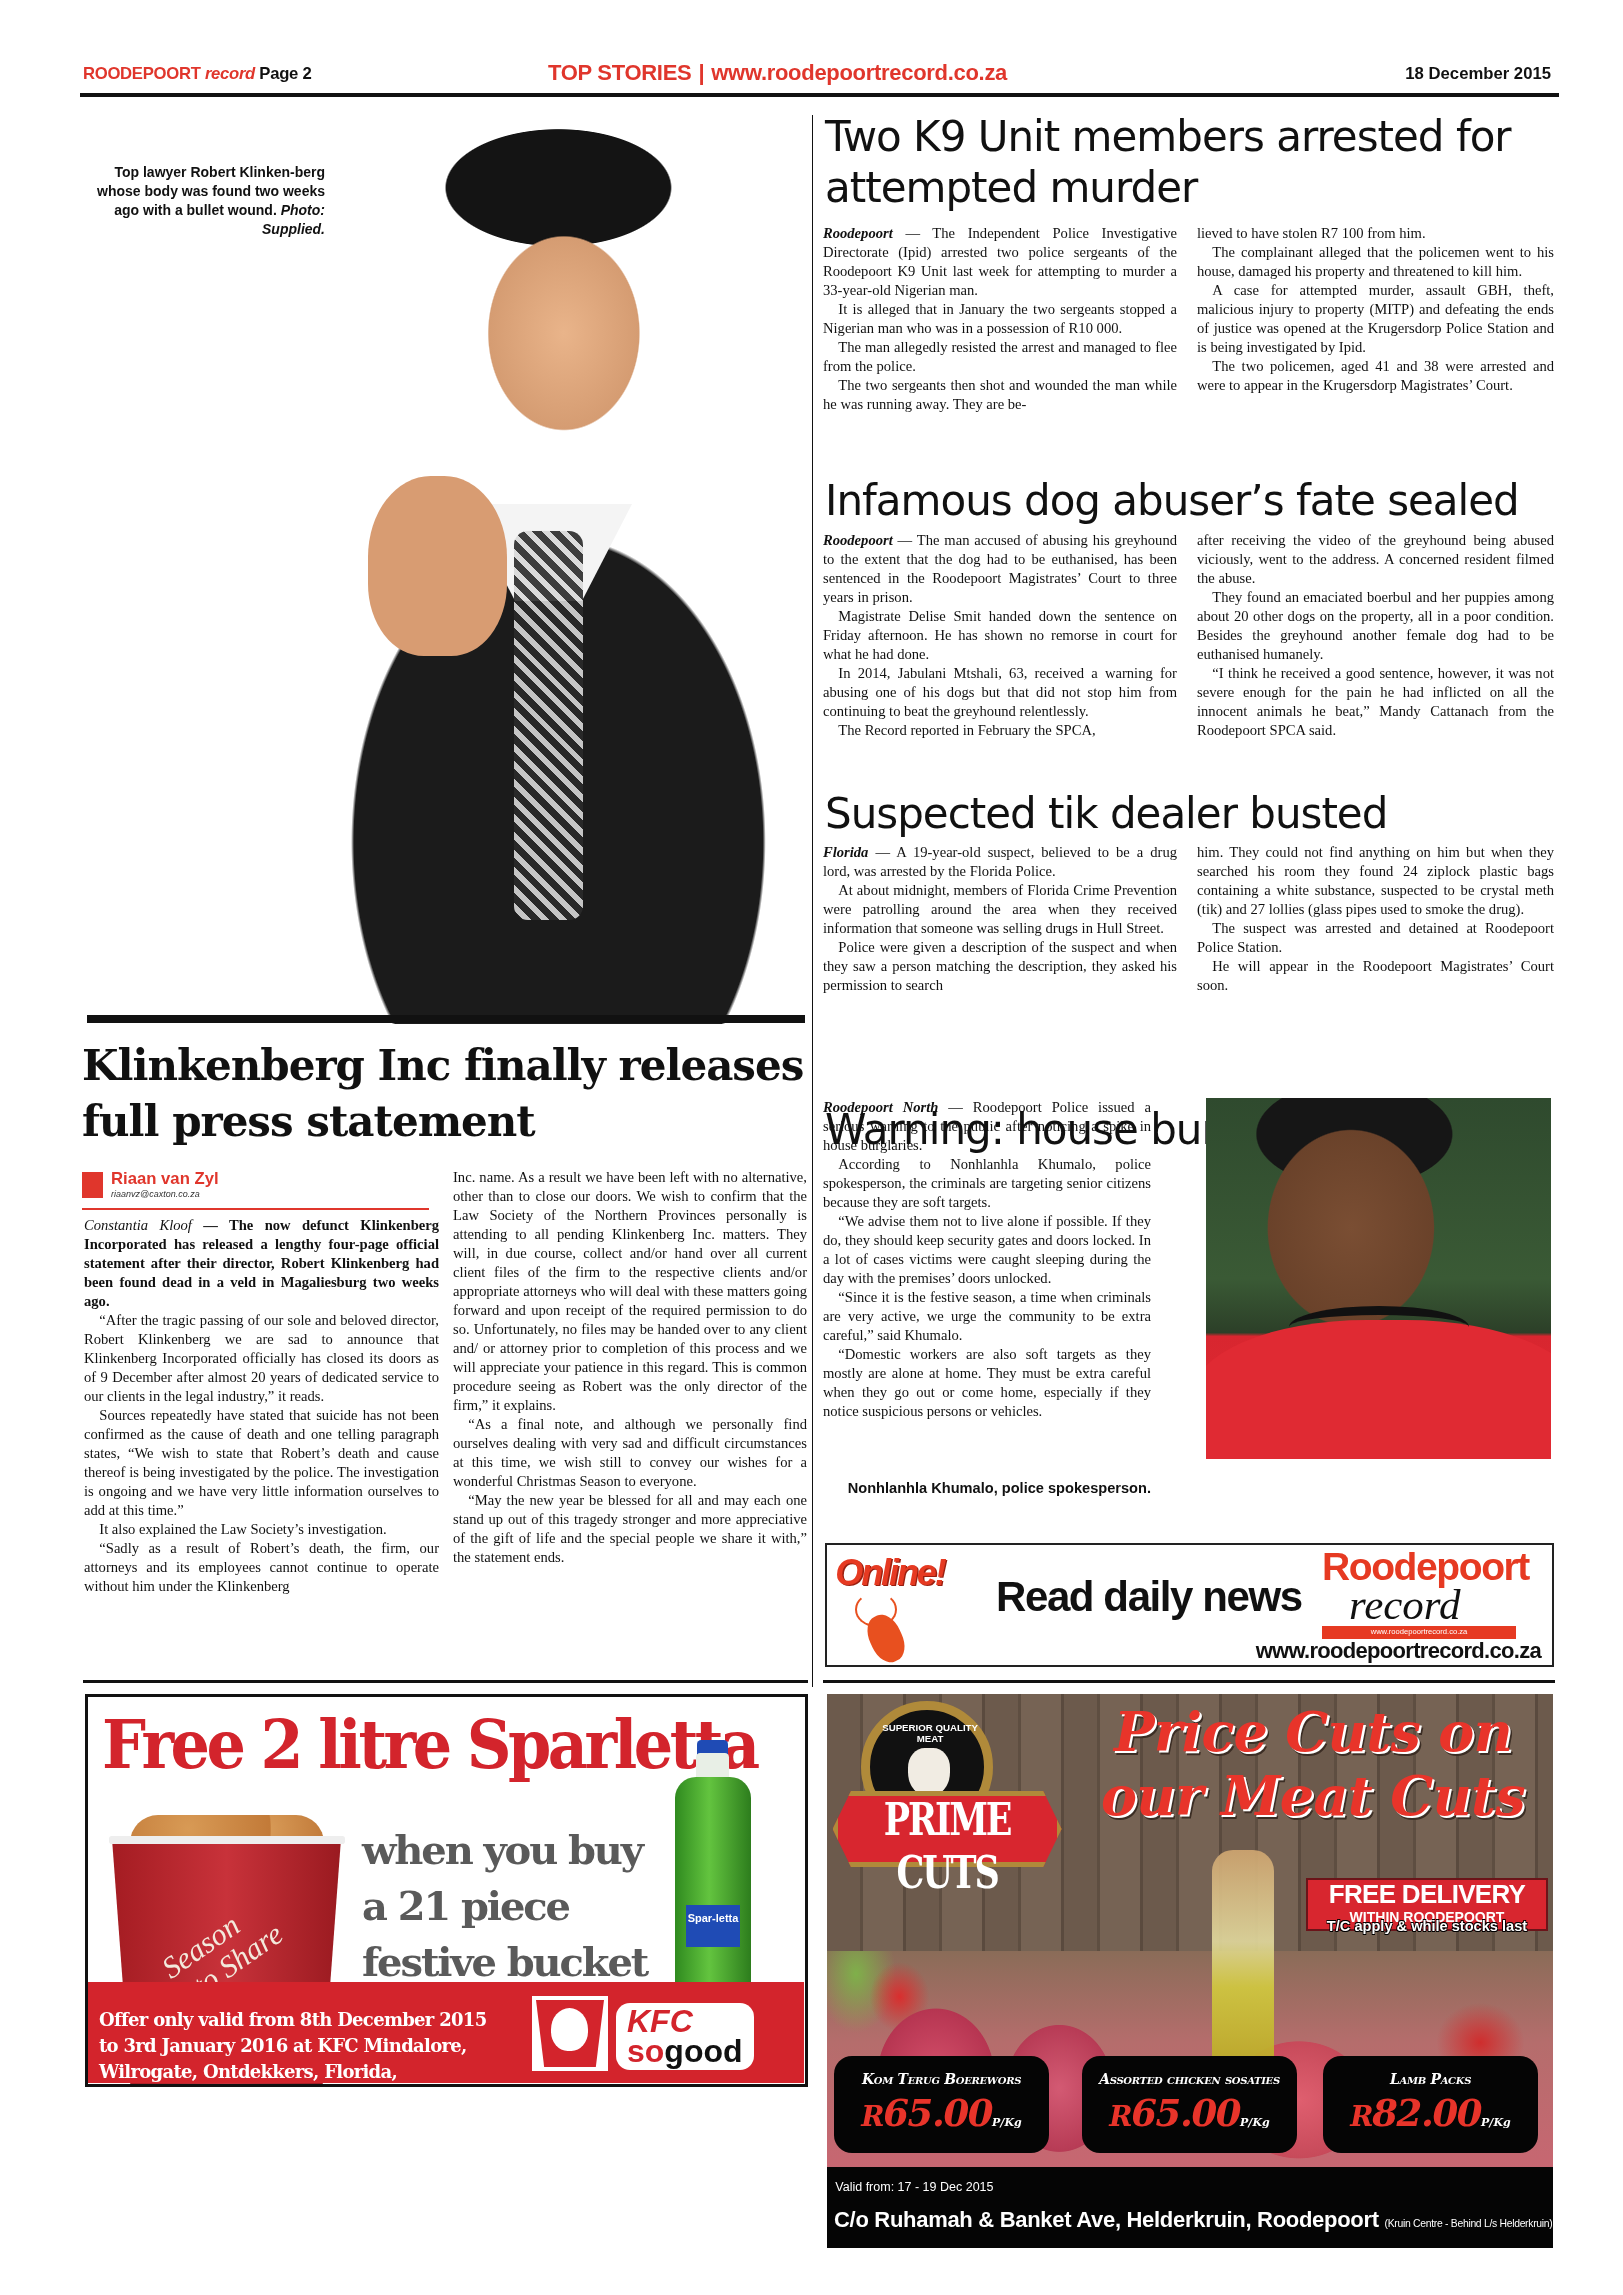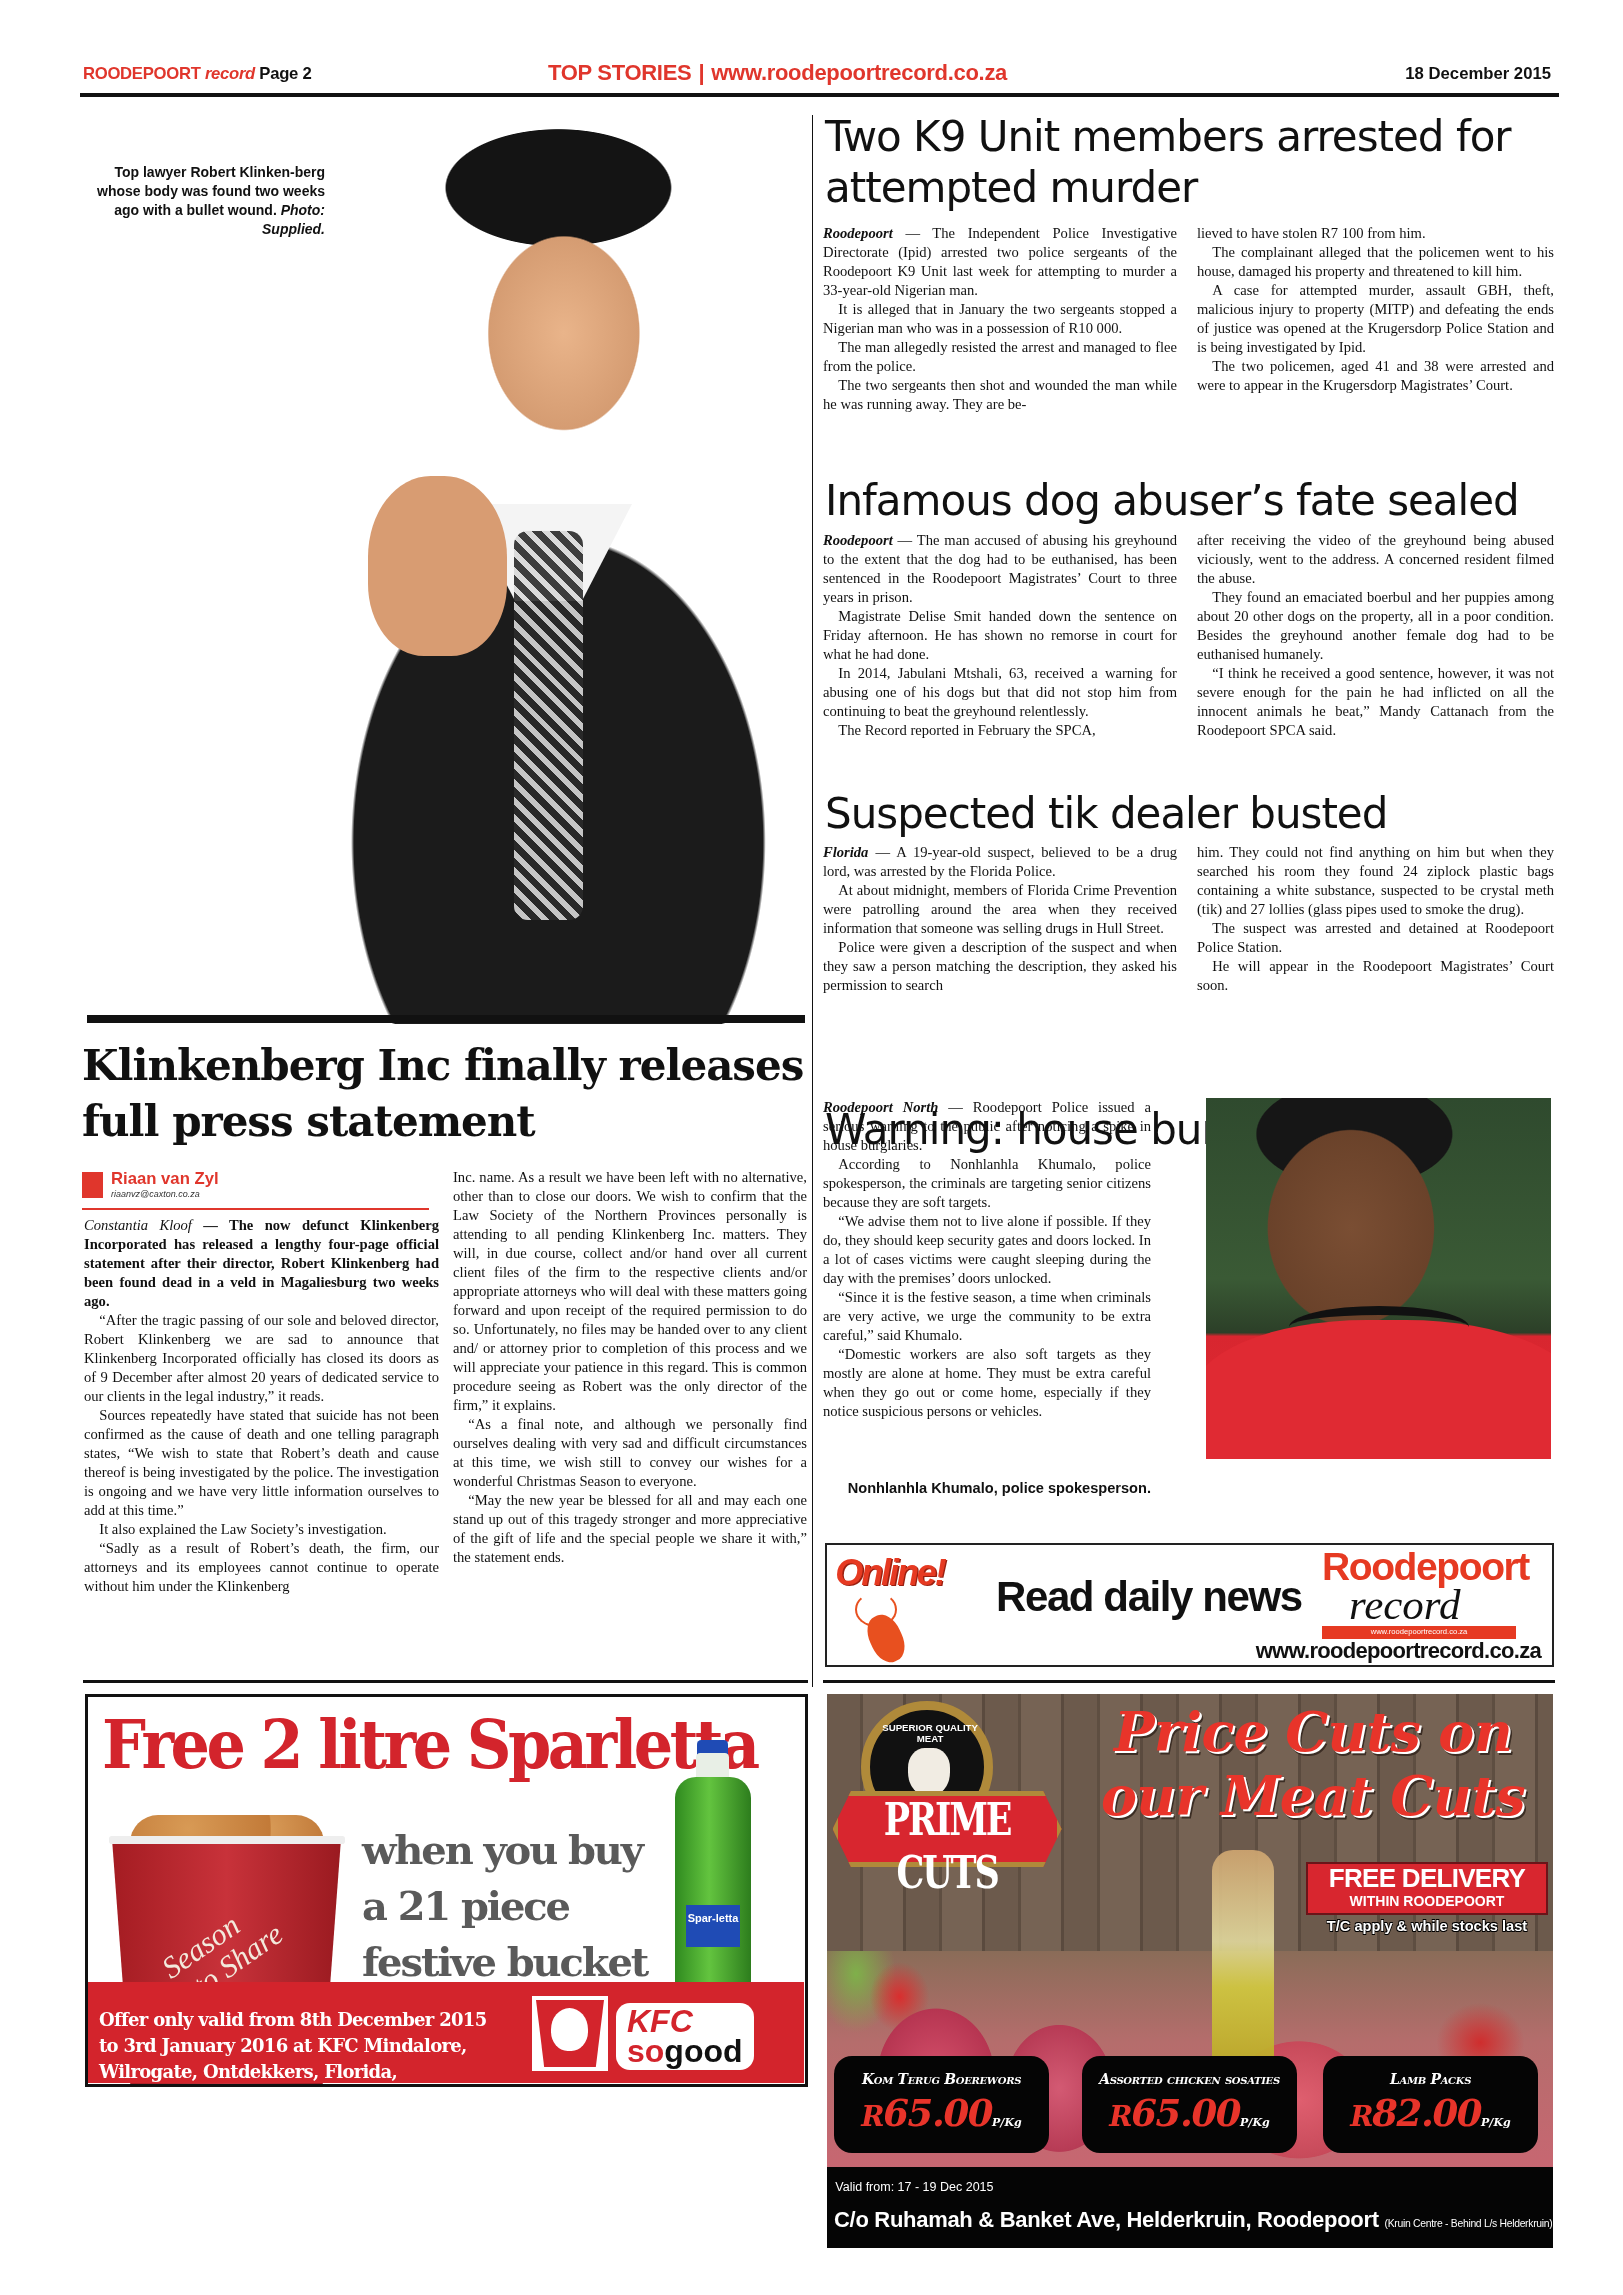--- a/index.html
+++ b/index.html
@@ -133,21 +133,21 @@
                 radial-gradient(ellipse 56px 83px at 4% 10%, #7fb04a, transparent 71%),
                 linear-gradient(180deg, #8a6c58 0%, #b56d6c 40%, #c96672 100%); }
   .prime-ad .oil { position: absolute; left: 385px; top: 156px; width: 62px; height: 229px; background: linear-gradient(180deg, #cfa570 0%, #e0d79c 40%, #d1c93f 60%, #b8a622 100%); border-radius: 21px 21px 7px 7px; opacity: 0.92; }
   .prime-ad .badge { position: absolute; left: 5.6px; top: 7px; width: 236px; height: 167px; }
   .prime-ad .badge .ring { position: absolute; left: 28px; top: 0; width: 132px; height: 132px; border-radius: 50%; background: #111; border: 9.7px solid #b08a3a; }
   .prime-ad .badge .ring-text { position: absolute; left: 42px; top: 21px; width: 111px; font-family: "Liberation Sans", sans-serif; font-weight: bold; font-size: 9.7px; color: #fff; text-align: center; }
   .prime-ad .badge .bull { position: absolute; left: 75px; top: 47px; width: 42px; height: 49px; background: #f1ece3; border-radius: 40% 40% 50% 50%; }
   .prime-ad .badge .plate { position: absolute; left: 0; top: 90px; width: 229px; height: 76px; background: #d8262f; border: 5.6px solid #b08a3a; clip-path: polygon(8% 0, 92% 0, 100% 50%, 92% 100%, 8% 100%, 0 50%); }
   .prime-ad .badge .plate-text { position: absolute; left: 0; top: 103px; width: 229px; text-align: center; font-family: "DejaVu Serif", serif; font-weight: bold; font-size: 35px; color: #fff; letter-spacing: -2.1px; transform: scaleY(1.3); }
   .prime-ad .headline { position: absolute; left: 250px; top: 5.6px; width: 472px; text-align: center; font-family: "DejaVu Serif", serif; font-style: italic; font-weight: bold; font-size: 54px; line-height: 64px; color: #e8342a; letter-spacing: -0.7px; text-shadow: 2.1px 2.1px 0 #fff, 3.5px 3.5px 0 #3b2d24; }
-  .prime-ad .delivery { position: absolute; left: 479px; top: 168px; width: 242px; height: 53px; background: #d8262f; border: 2.1px solid #6b1419; text-align: center; color: #fff; font-family: "Liberation Sans", sans-serif; font-weight: bold; }
+  .prime-ad .delivery { position: absolute; left: 479px; top: 184px; width: 242px; height: 53px; background: #d8262f; border: 2.1px solid #6b1419; text-align: center; color: #fff; font-family: "Liberation Sans", sans-serif; font-weight: bold; }
   .prime-ad .delivery .big { font-size: 26px; line-height: 29px; letter-spacing: -0.7px; }
   .prime-ad .delivery .smallt { font-size: 14px; line-height: 16.7px; }
   .prime-ad .tc { position: absolute; left: 479px; top: 224px; width: 242px; text-align: center; font-family: "Liberation Sans", sans-serif; font-weight: bold; font-size: 14.6px; color: #fff; text-shadow: 0.7px 0.7px 0 #000, -0.7px -0.7px 0 #000, 0.7px -0.7px 0 #000, -0.7px 0.7px 0 #000; }
   .prime-ad .priceboxes { position: absolute; left: 0; top: 362px; width: 726px; height: 97px; }
   .prime-ad .pbox { position: absolute; top: 0; width: 215px; height: 97px; background: #050505; border-radius: 18px; text-align: center; }
   .prime-ad .pbox .pname { margin-top: 15.3px; font-family: "DejaVu Serif", serif; font-style: italic; font-weight: bold; font-size: 14px; color: #fff; font-variant: small-caps; letter-spacing: -0.3px; }
   .prime-ad .pbox .pprice { margin-top: 4.2px; font-family: "DejaVu Serif", serif; font-style: italic; font-weight: bold; font-size: 37px; color: #e8342a; letter-spacing: -1.4px; }
   .prime-ad .pbox .pprice .r { font-size: 28px; }
   .prime-ad .pbox .pprice .unit { font-size: 11px; color: #fff; letter-spacing: 0; }
   .prime-ad .info { position: absolute; left: 0; top: 473px; width: 726px; height: 81px; background: #050505; color: #fff; font-family: "Liberation Sans", sans-serif; }

